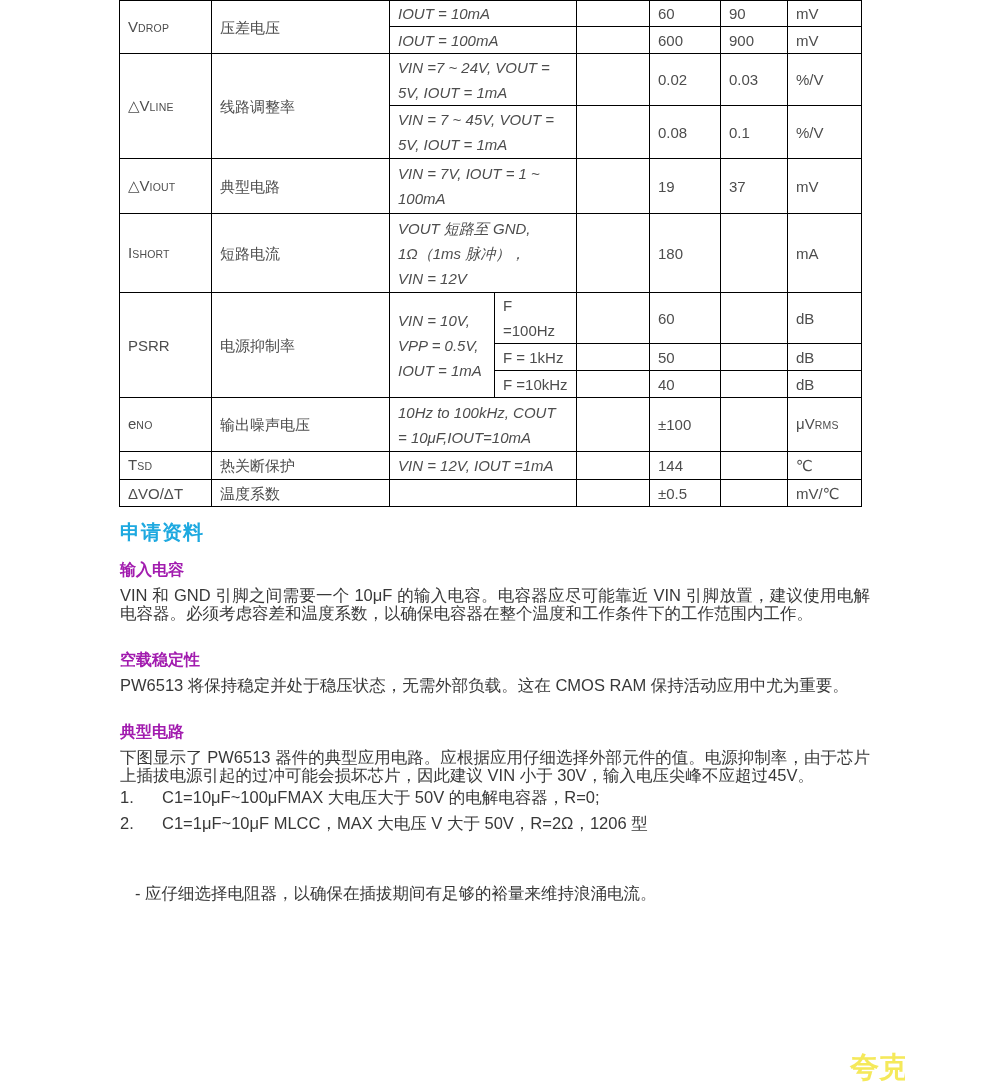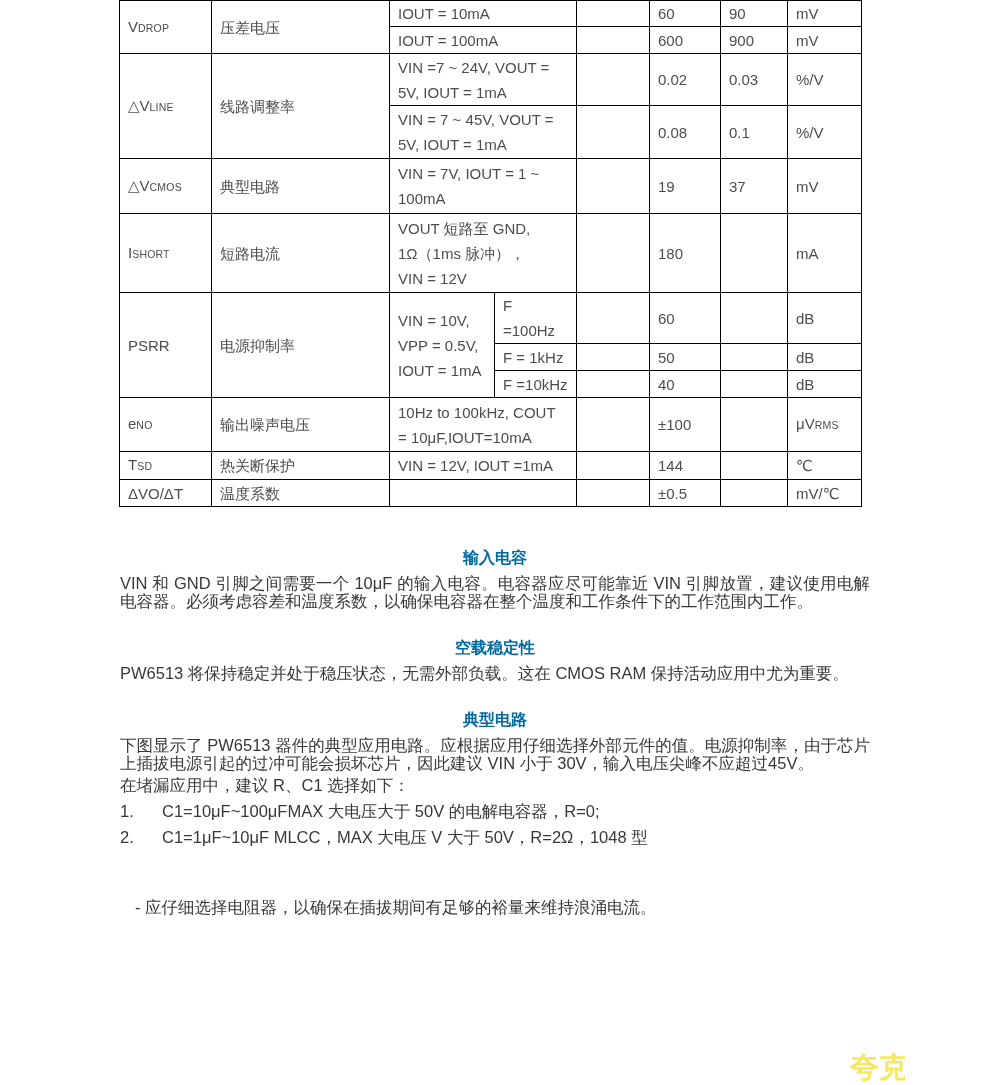--- a/index.html
+++ b/index.html
@@ -17,38 +17,38 @@
   }
   table.spec td {
     border:1px solid #000;
     font-size:15px; line-height:25px;
     padding:0 8px; vertical-align:middle;
     overflow:hidden;
   }
   td.hv { border:2px solid #000; }           
   td.c-sym  { padding-left:9px; }
   td.c-name { font-size:15.5px; padding-left:9px; }
-  td.c-cond { white-space:pre-line; font-size:15px; padding-left:9px; }
+  td.c-cond { white-space:pre-line; font-size:15px; padding-left:9px;font-style:italic; }
   td.c-cond3 { line-height:27px;margin-top:10px; }
   td.c-flabel { font-size:13.5px; padding-left:7px; border-left:1px solid #000; }
   td.c-val, td.c-unit { padding-left:10px; }
   .ss { font-size:10.5px; letter-spacing:.2px; }
 
   
   .content {
     position:absolute; left:120px; top:520px; width:750px;
     color:#383838;
   }
   .heading {
     font-size:20px; font-weight:bold; color:#1ea9e0;
     line-height:24px; margin:0 0 14px 0; letter-spacing:1px;
   }
   .sec-title {
-    font-size:16px; font-weight:bold; color:#0369a1;
-    line-height:24px; margin:26px 0 4px 0;text-align:center;
+    font-size:16px; font-weight:bold; color:#a21caf;
+    line-height:24px; margin:26px 0 4px 0;
   }
   .heading + .section .sec-title { margin-top:0; }
   .sec-body {
     font-size:16.5px; line-height:18px; text-align:justify;
   }
   .plain-line { font-size:16.5px; line-height:26px; }
   .num-item { display:flex; font-size:16.5px; line-height:26px; }
   .num-item .num { width:42px; flex:0 0 42px; }
   .note-line { font-size:16.5px; line-height:26px; padding-left:15px;margin-top:44px; }
 
@@ -107,21 +107,21 @@
       <tr style="height:53px">
         <td colspan="2" class="c-cond">VIN = 7 ~ 45V, VOUT =
 5V, IOUT = 1mA</td>
         <td class="hv c-val"></td>
         <td class="hv c-val">0.08</td>
         <td class="hv c-val">0.1</td>
         <td class="hv c-unit">%/V</td>
       </tr>
 
       <tr style="height:55px">
-        <td class="c-sym"><span>△V</span><span class="ss">CMOS</span></td>
+        <td class="c-sym"><span>△V</span><span class="ss">IOUT</span></td>
         <td class="c-name">典型电路</td>
         <td colspan="2" class="c-cond">VIN = 7V, IOUT = 1 ~
 100mA</td>
         <td class="hv c-val"></td>
         <td class="hv c-val">19</td>
         <td class="hv c-val">37</td>
         <td class="hv c-unit">mV</td>
       </tr>
 
       <tr style="height:79px">
@@ -190,44 +190,44 @@
         <td colspan="2" class="c-cond"></td>
         <td class="hv c-val"></td>
         <td class="hv c-val">±0.5</td>
         <td class="hv c-val"></td>
         <td class="hv c-unit">mV/℃</td>
       </tr>
     </tbody>
   </table>
 
   <div class="content">
+    <h1 class="heading">申请资料</h1>
 
     <div class="section">
       <div class="sec-title">输入电容</div>
       <div class="sec-body">VIN 和 GND 引脚之间需要一个 10μF 的输入电容。电容器应尽可能靠近 VIN 引脚放置，建议使用电解电容器。必须考虑容差和温度系数，以确保电容器在整个温度和工作条件下的工作范围内工作。</div>
     </div>
 
     <div class="section">
     </div>
 
     <div class="section">
       <div class="sec-title">空载稳定性</div>
       <div class="sec-body">PW6513 将保持稳定并处于稳压状态，无需外部负载。这在 CMOS RAM 保持活动应用中尤为重要。</div>
     </div>
 
     <div class="section">
       <div class="sec-title">典型电路</div>
       <div class="sec-body">下图显示了 PW6513 器件的典型应用电路。应根据应用仔细选择外部元件的值。电源抑制率，由于芯片上插拔电源引起的过冲可能会损坏芯片，因此建议 VIN 小于 30V，输入电压尖峰不应超过45V。</div>
-      <div class="plain-line">在堵漏应用中，建议 R、C1 选择如下：</div>
       <div class="num-item">
         <span class="num">1.</span>
         <span class="txt">C1=10μF~100μFMAX 大电压大于 50V 的电解电容器，R=0;</span>
       </div>
       <div class="num-item">
         <span class="num">2.</span>
-        <span class="txt">C1=1μF~10μF MLCC，MAX 大电压 V 大于 50V，R=2Ω，1048 型</span>
+        <span class="txt">C1=1μF~10μF MLCC，MAX 大电压 V 大于 50V，R=2Ω，1206 型</span>
       </div>
       <div class="note-line">- 应仔细选择电阻器，以确保在插拔期间有足够的裕量来维持浪涌电流。</div>
     </div>
   </div>
 
   <div class="watermark">夸克微科技</div>
 </div>
 
 </body></html>

